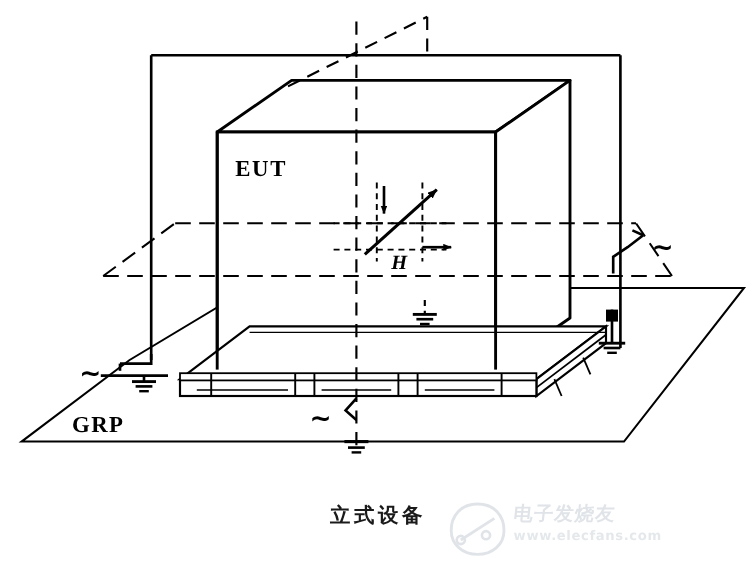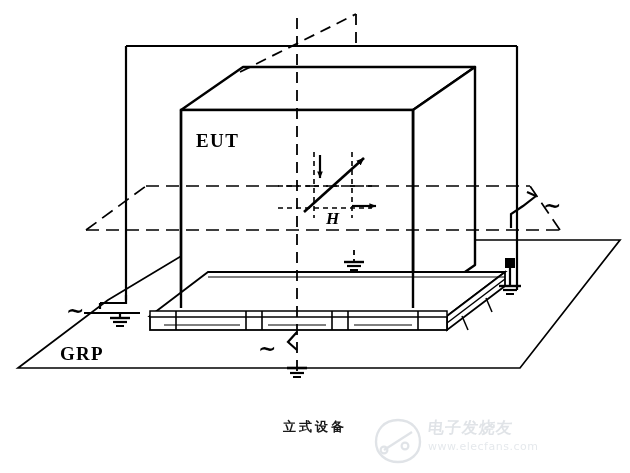--- a/index.html
+++ b/index.html
@@ -25,21 +25,21 @@
     width: 630px;
     height: 473px;
   }
   .caption {
     position: absolute;
     left: 0;
     top: 418px;
     width: 630px;
     text-align: center;
     font-family: "DejaVu Sans", sans-serif;
-    font-size: 13px;
+    font-size: 17px;
     font-weight: bold;
     letter-spacing: 3px;
     color: #1a1a1a;
   }
   .watermark {
     position: absolute;
     right: 8px;
     top: 416px;
     width: 176px;
     height: 52px;
@@ -56,21 +56,21 @@
     color: #9aa6b2;
     letter-spacing: 1px;
     transform: skewX(-6deg);
   }
   .wm-url {
     position: absolute;
     left: 56px;
     top: 24px;
     font-family: "DejaVu Sans", sans-serif;
     font-size: 11px;
-    font-weight: normal;
+    font-weight: bold;
     color: #a8b4c0;
     letter-spacing: 0.5px;
   }
 </style>
 </head>
 <body>
 
 <div id="figure-root">
 
   <svg class="diagram" viewBox="0 0 630 473">

